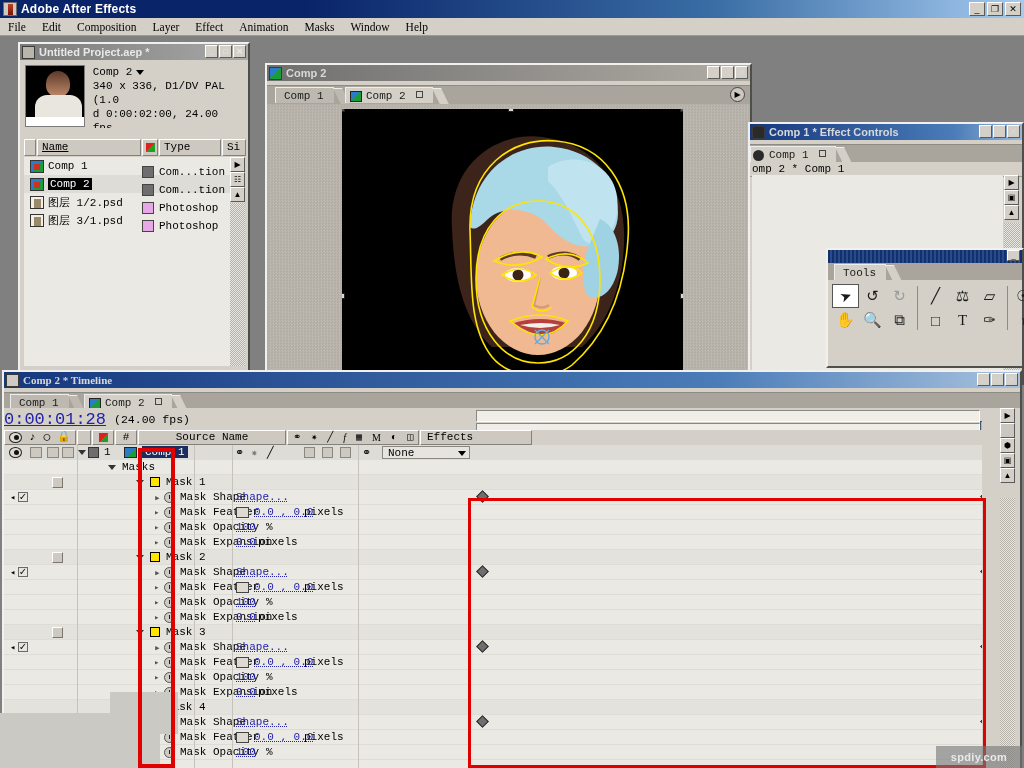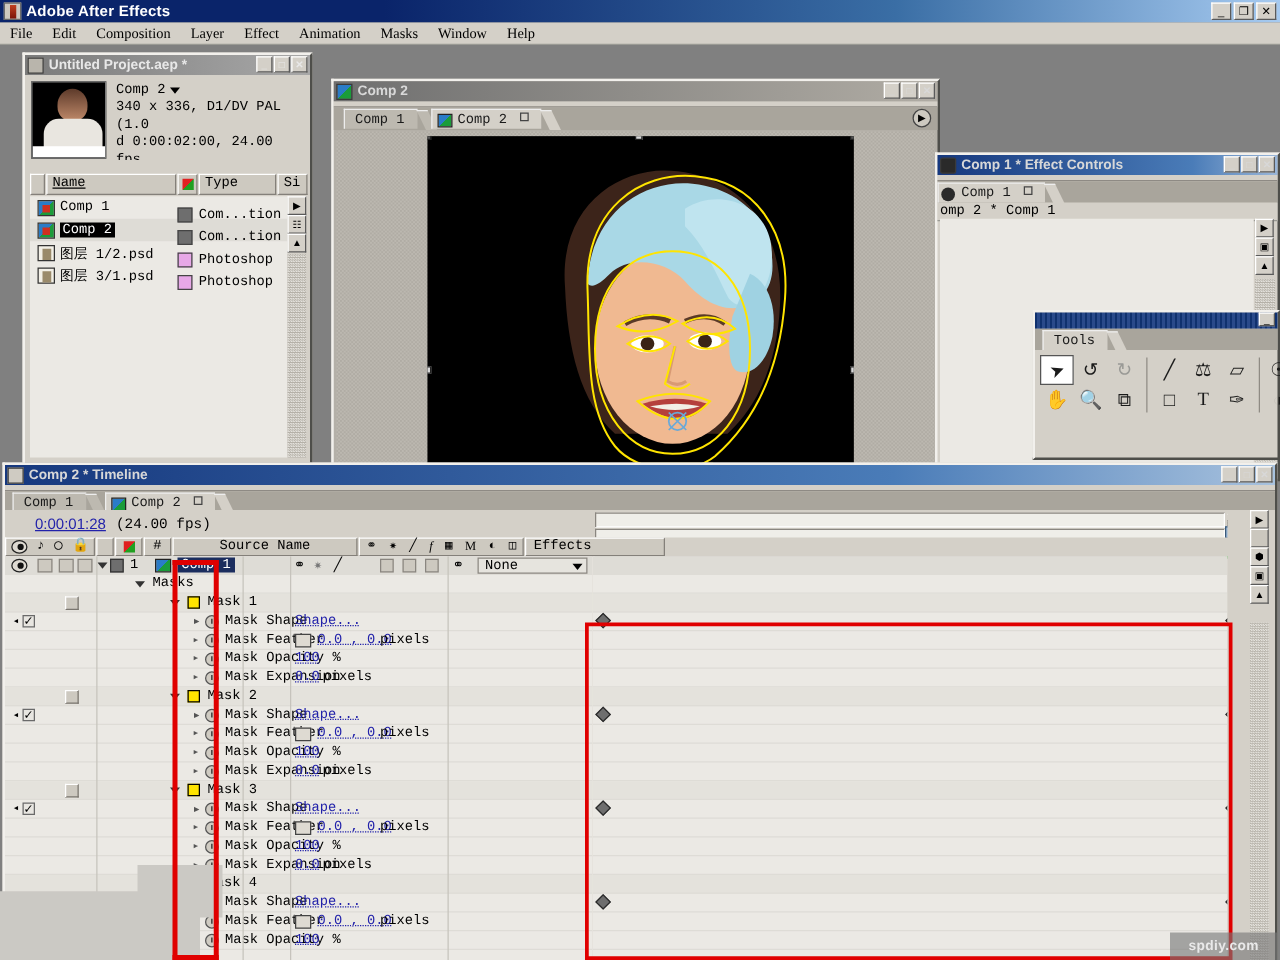--- a/index.html
+++ b/index.html
@@ -126,26 +126,26 @@
      position:relative;}
   #tools-tabstrip{ height:17px; background:#a9a59c; position:relative;}
   #tools-grid{ position:absolute; left:4px; top:34px; display:flex; gap:0;}
   .tgroup{ display:grid; grid-template-columns:repeat(3,27px); grid-auto-rows:24px; }
   .tcell{ display:flex;align-items:center;justify-content:center; position:relative; font-size:15px; color:#1a1a1a;}
   .tcell.sel{ background:#fff; border:1px solid #555;}
   .tdiv{ width:1px; background:#8f8b84; margin:2px 4px;}
 
   
   #timeline{ left:2px; top:333px; width:1020px; height:433px; background:#d4d0c8;}
-  #tl-title{ background:linear-gradient(to right,#16387e,#4a7cb8 70%,#a8c2de);}
+  #tl-title{ background:linear-gradient(to right,#16387e,#4a7cb8 70%,#a8c2de);font-family:Liberation Serif, serif;}
   #tl-tabstrip{ height:18px; background:#a9a59c; position:relative;}
   #tl-toolrow{ position:absolute; left:0; top:36px; width:100%; height:22px; background:#d4d0c8;
      display:flex; align-items:center;}
-  #tl-time{ font-family:Liberation Sans, sans-serif; font-size:12px; color:#2222aa; text-decoration:underline;
-     margin-left:24px;}
+  #tl-time{ font-family:Liberation Mono, monospace; font-size:17px; color:#2222aa; text-decoration:underline;
+     margin-left:0;}
   #tl-fps{ font-family:"Liberation Mono",monospace; font-size:11.5px; color:#000; margin-left:8px;}
   .tbtn{ width:19px;height:17px;background:#d4d0c8;border:1px solid;border-color:#fff #5a5a5a #5a5a5a #fff;
      display:flex;align-items:center;justify-content:center;font-size:10px;margin-right:2px;}
   #tl-colhdr{ position:absolute; left:0; top:58px; width:100%; height:15px; display:flex; align-items:stretch;
      background:#d4d0c8;}
   .ch{ background:#cdc9c0; border:1px solid; border-color:#fff #84807a #84807a #fff;
      font-family:"Liberation Mono",monospace; font-size:11px; line-height:13px; display:flex; align-items:center;
      justify-content:center; margin-right:1px;}
   #tl-rows{ position:absolute; left:0; top:73px; width:470px; bottom:0; background:#ebe9e4; overflow:hidden;}
   .row{ height:15px; display:flex; align-items:center; position:relative;

